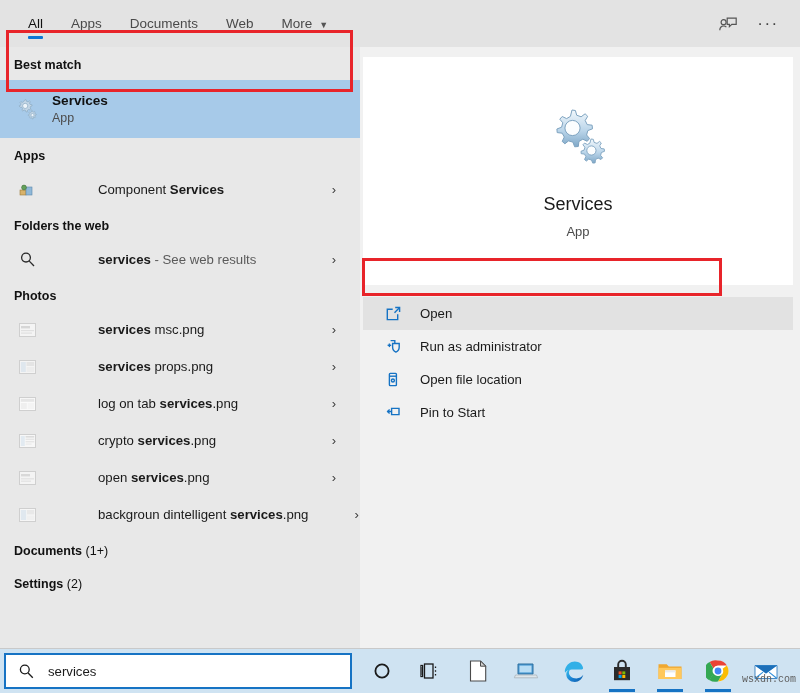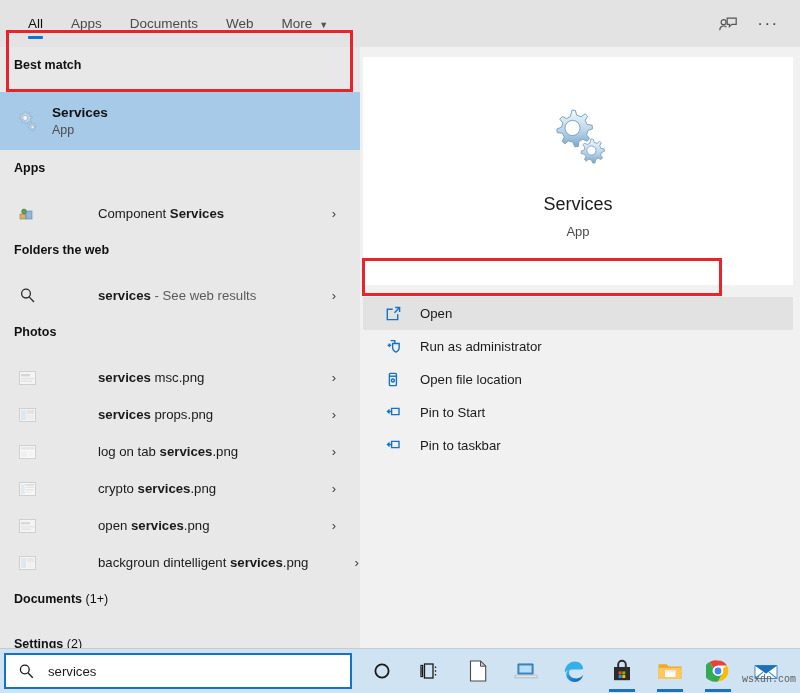--- a/index.html
+++ b/index.html
@@ -38,21 +38,21 @@
   }
   .dots { font-size: 17px; letter-spacing: 1.5px; color: #444; }
 
   
   .leftpane {
     position: absolute; left: 0; top: 47px; width: 360px; height: 602px;
     background: #e8e8e8; overflow: hidden;
   }
   .grouphdr {
     font-size: 12.5px; font-weight: bold; color: #111;
-    padding: 11px 0 20px 14px;
+    padding: 11px 0 8px 14px;
   }
   .grouphdr .cnt { font-weight: normal; }
 
   .row {
     position: relative; display: flex; align-items: center;
     height: 37px; padding: 0 10px 0 14px; cursor: default; gap: 46px;
   }
   .row .ico {
     width: 26px; min-width: 26px; height: 22px;
     display: flex; align-items: center; justify-content: center; margin-right: 12px;
@@ -364,30 +364,20 @@
       <div class="action">
         <div class="aico">
           <svg width="17" height="17" viewBox="0 0 17 17" fill="none" stroke="#1673c4" stroke-width="1.4">
             <path d="M6.6 4.4h7.4v6.2H6.6z"></path>
               <path d="M6.6 7.5H2.2"></path>
               <path d="M4.6 5.5l-2 2 2 2"></path>
           </svg>
         </div>
         <div class="albl">Pin to Start</div>
       </div>
-      <div class="action">
-        <div class="aico">
-          <svg width="17" height="17" viewBox="0 0 17 17" fill="none" stroke="#1673c4" stroke-width="1.4">
-            <path d="M6.6 4.4h7.4v6.2H6.6z"></path>
-              <path d="M6.6 7.5H2.2"></path>
-              <path d="M4.6 5.5l-2 2 2 2"></path>
-          </svg>
-        </div>
-        <div class="albl">Pin to taskbar</div>
-      </div>
     </div>
   </div>
 
   <div class="annot" id="annot-best"></div>
   <div class="annot" id="annot-open"></div>
 
   <div class="divline"></div>
 
   <div class="taskbar">
     <div class="searchbox">

